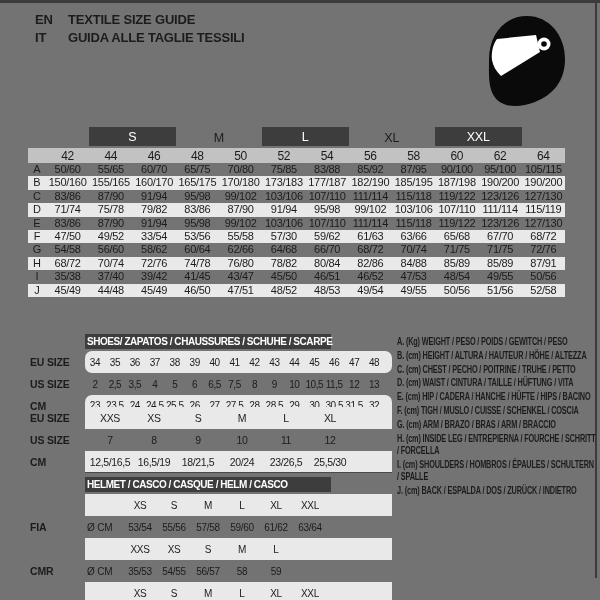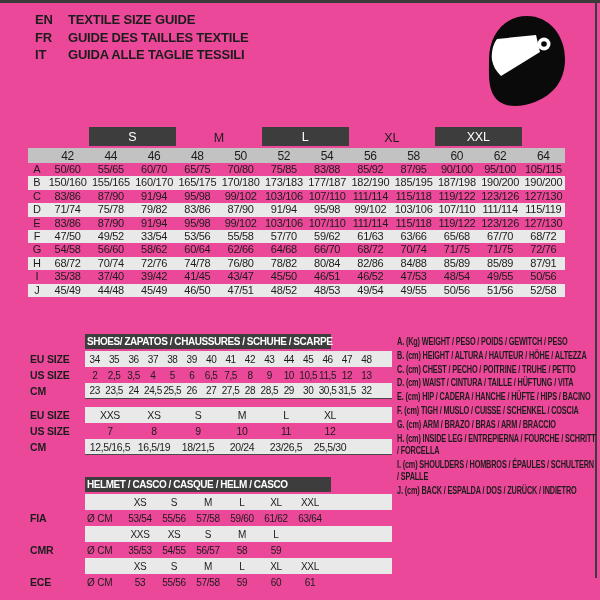--- a/index.html
+++ b/index.html
@@ -1,16 +1,16 @@
 <!DOCTYPE html>
 <html><head>
 <meta charset="utf-8">
 <style>
   html,body{margin:0;padding:0;background:#fff;}
-  .page{position:relative;width:600px;height:600px;background:#ec4899;overflow:hidden;
+  .page{position:relative;width:600px;height:600px;background:#737373;overflow:hidden;
         font-family:"Liberation Sans",sans-serif;color:#1c1c1c;}
   .top-border{position:absolute;top:0;left:0;width:600px;height:3px;background:#3b3b3b;}
   .right-border{position:absolute;top:0;left:595px;width:2px;height:578px;background:#3b3b3b;}
 
   
   .langs{position:absolute;left:35px;top:11px;}
   .lang-row{display:flex;font-weight:700;font-size:13px;line-height:17.6px;letter-spacing:-0.2px;}
   .lang-code{width:33px;}
 
   
@@ -28,25 +28,25 @@
   .num-cells .cell,.row-cells .cell{flex:1;text-align:center;letter-spacing:-0.3px;white-space:nowrap;}
   .t-row{display:flex;height:13.4px;align-items:center;line-height:13.4px;}
   .t-row.stripe{background:#e9e9e9;}
 
   
   .btable{position:absolute;left:30px;width:362px;font-size:10px;}
   .shoes{top:334px;} .gloves{top:407px;} .helm{top:477px;}
   .b-header{margin-left:55px;width:244px;height:15px;background:#3d3d3d;color:#fff;font-weight:700;
             font-size:10px;letter-spacing:-0.45px;display:flex;align-items:center;padding-left:2px;
             margin-bottom:2px;white-space:nowrap;}
-  .b-row{display:flex;height:16px;align-items:stretch;}
+  .b-row{display:flex;height:22px;align-items:stretch;}
   .b-label{width:55px;font-weight:700;font-size:10.5px;letter-spacing:-0.2px;display:flex;align-items:center;}
   .b-content{flex:1;display:flex;align-items:center;height:100%;box-sizing:border-box;}
   .b-row.stripe .b-content{background:#e9e9e9;}
-  .shoes .b-content{padding-right:16px;}
+  .shoes .b-content{padding-right:8px;border-radius:7px;}
   .shoes .b-content .cell{flex:1;text-align:center;letter-spacing:-0.45px;white-space:nowrap;}
   .gloves .b-content{padding-left:3px;}
   .gloves .b-content .cell{width:44px;text-align:center;font-size:10.5px;letter-spacing:-0.35px;white-space:nowrap;}
   .shoes .b-row:last-child .b-content,
   .gloves .b-row:last-child .b-content{border-bottom:1.5px solid #4a4a4a;}
   .helm .unit{width:36px;padding-left:2px;flex:none;letter-spacing:-0.2px;}
   .hcells{display:flex;}
   .hcells .cell{width:34px;text-align:center;letter-spacing:-0.3px;white-space:nowrap;}
 
   
@@ -62,24 +62,20 @@
   <div class="right-border"></div>
 
   <div class="langs">
 
       <div class="lang-row">
         <span class="lang-code">EN</span>
         <span class="lang-label">TEXTILE SIZE GUIDE</span>
       </div>
 
 
-      <div class="lang-row">
-        <span class="lang-code">FR</span>
-        <span class="lang-label">GUIDE DES TAILLES TEXTILE</span>
-      </div>
 
 
       <div class="lang-row">
         <span class="lang-code">IT</span>
         <span class="lang-label">GUIDA ALLE TAGLIE TESSILI</span>
       </div>
     </div>
 
   <svg class="helmet-icon" viewBox="0 0 80 96">
     <path fill="#0a0a0a" d="M 40 2 C 62 2 78 21 78 45 C 78 67 66 81 48 88 C 30 95 14 93 7 82 C 1 72 2 60 2 46 C 2 20 18 2 40 2 Z"></path>
@@ -208,21 +204,21 @@
         </div>
 
         <div class="t-row stripe">
           <span class="lbl-col">F</span>
           <div class="row-cells">
             <span class="cell">47/50</span>
             <span class="cell">49/52</span>
             <span class="cell">33/54</span>
             <span class="cell">53/56</span>
             <span class="cell">55/58</span>
-            <span class="cell">57/70</span>
+            <span class="cell">57/30</span>
             <span class="cell">59/62</span>
             <span class="cell">61/63</span>
             <span class="cell">63/66</span>
             <span class="cell">65/68</span>
             <span class="cell">67/70</span>
             <span class="cell">68/72</span>
           </div>
         </div>
 
         <div class="t-row">

